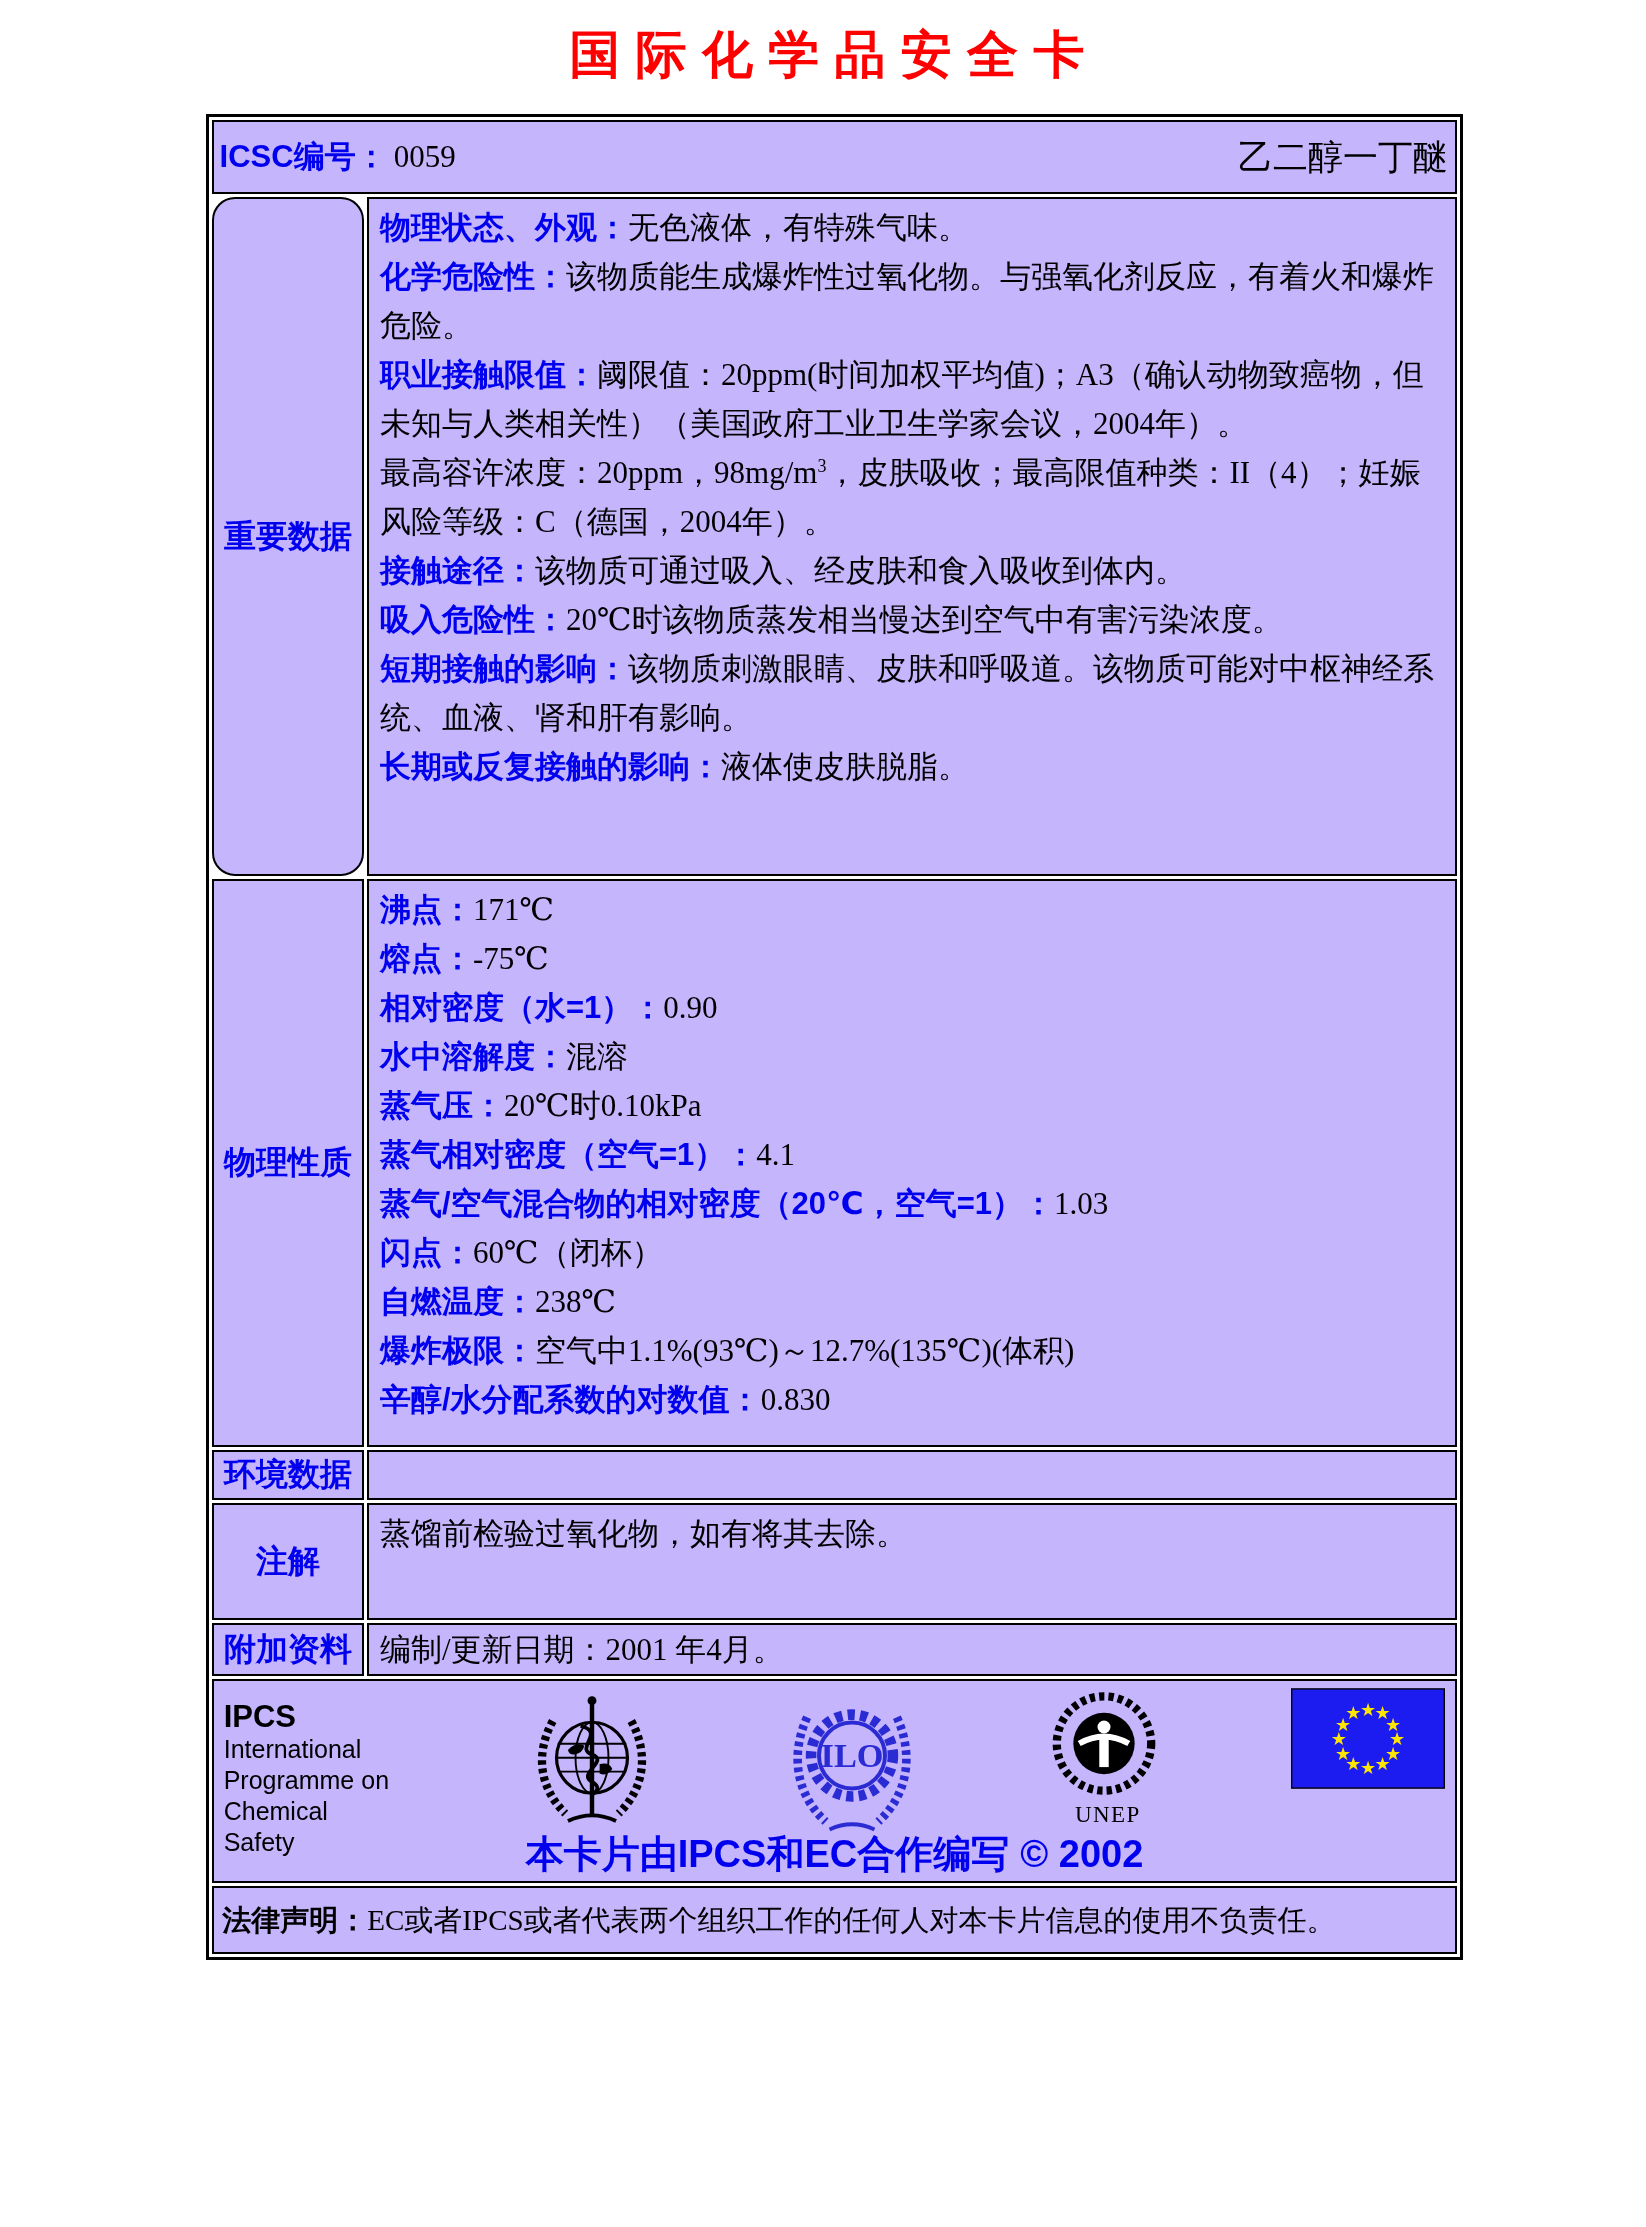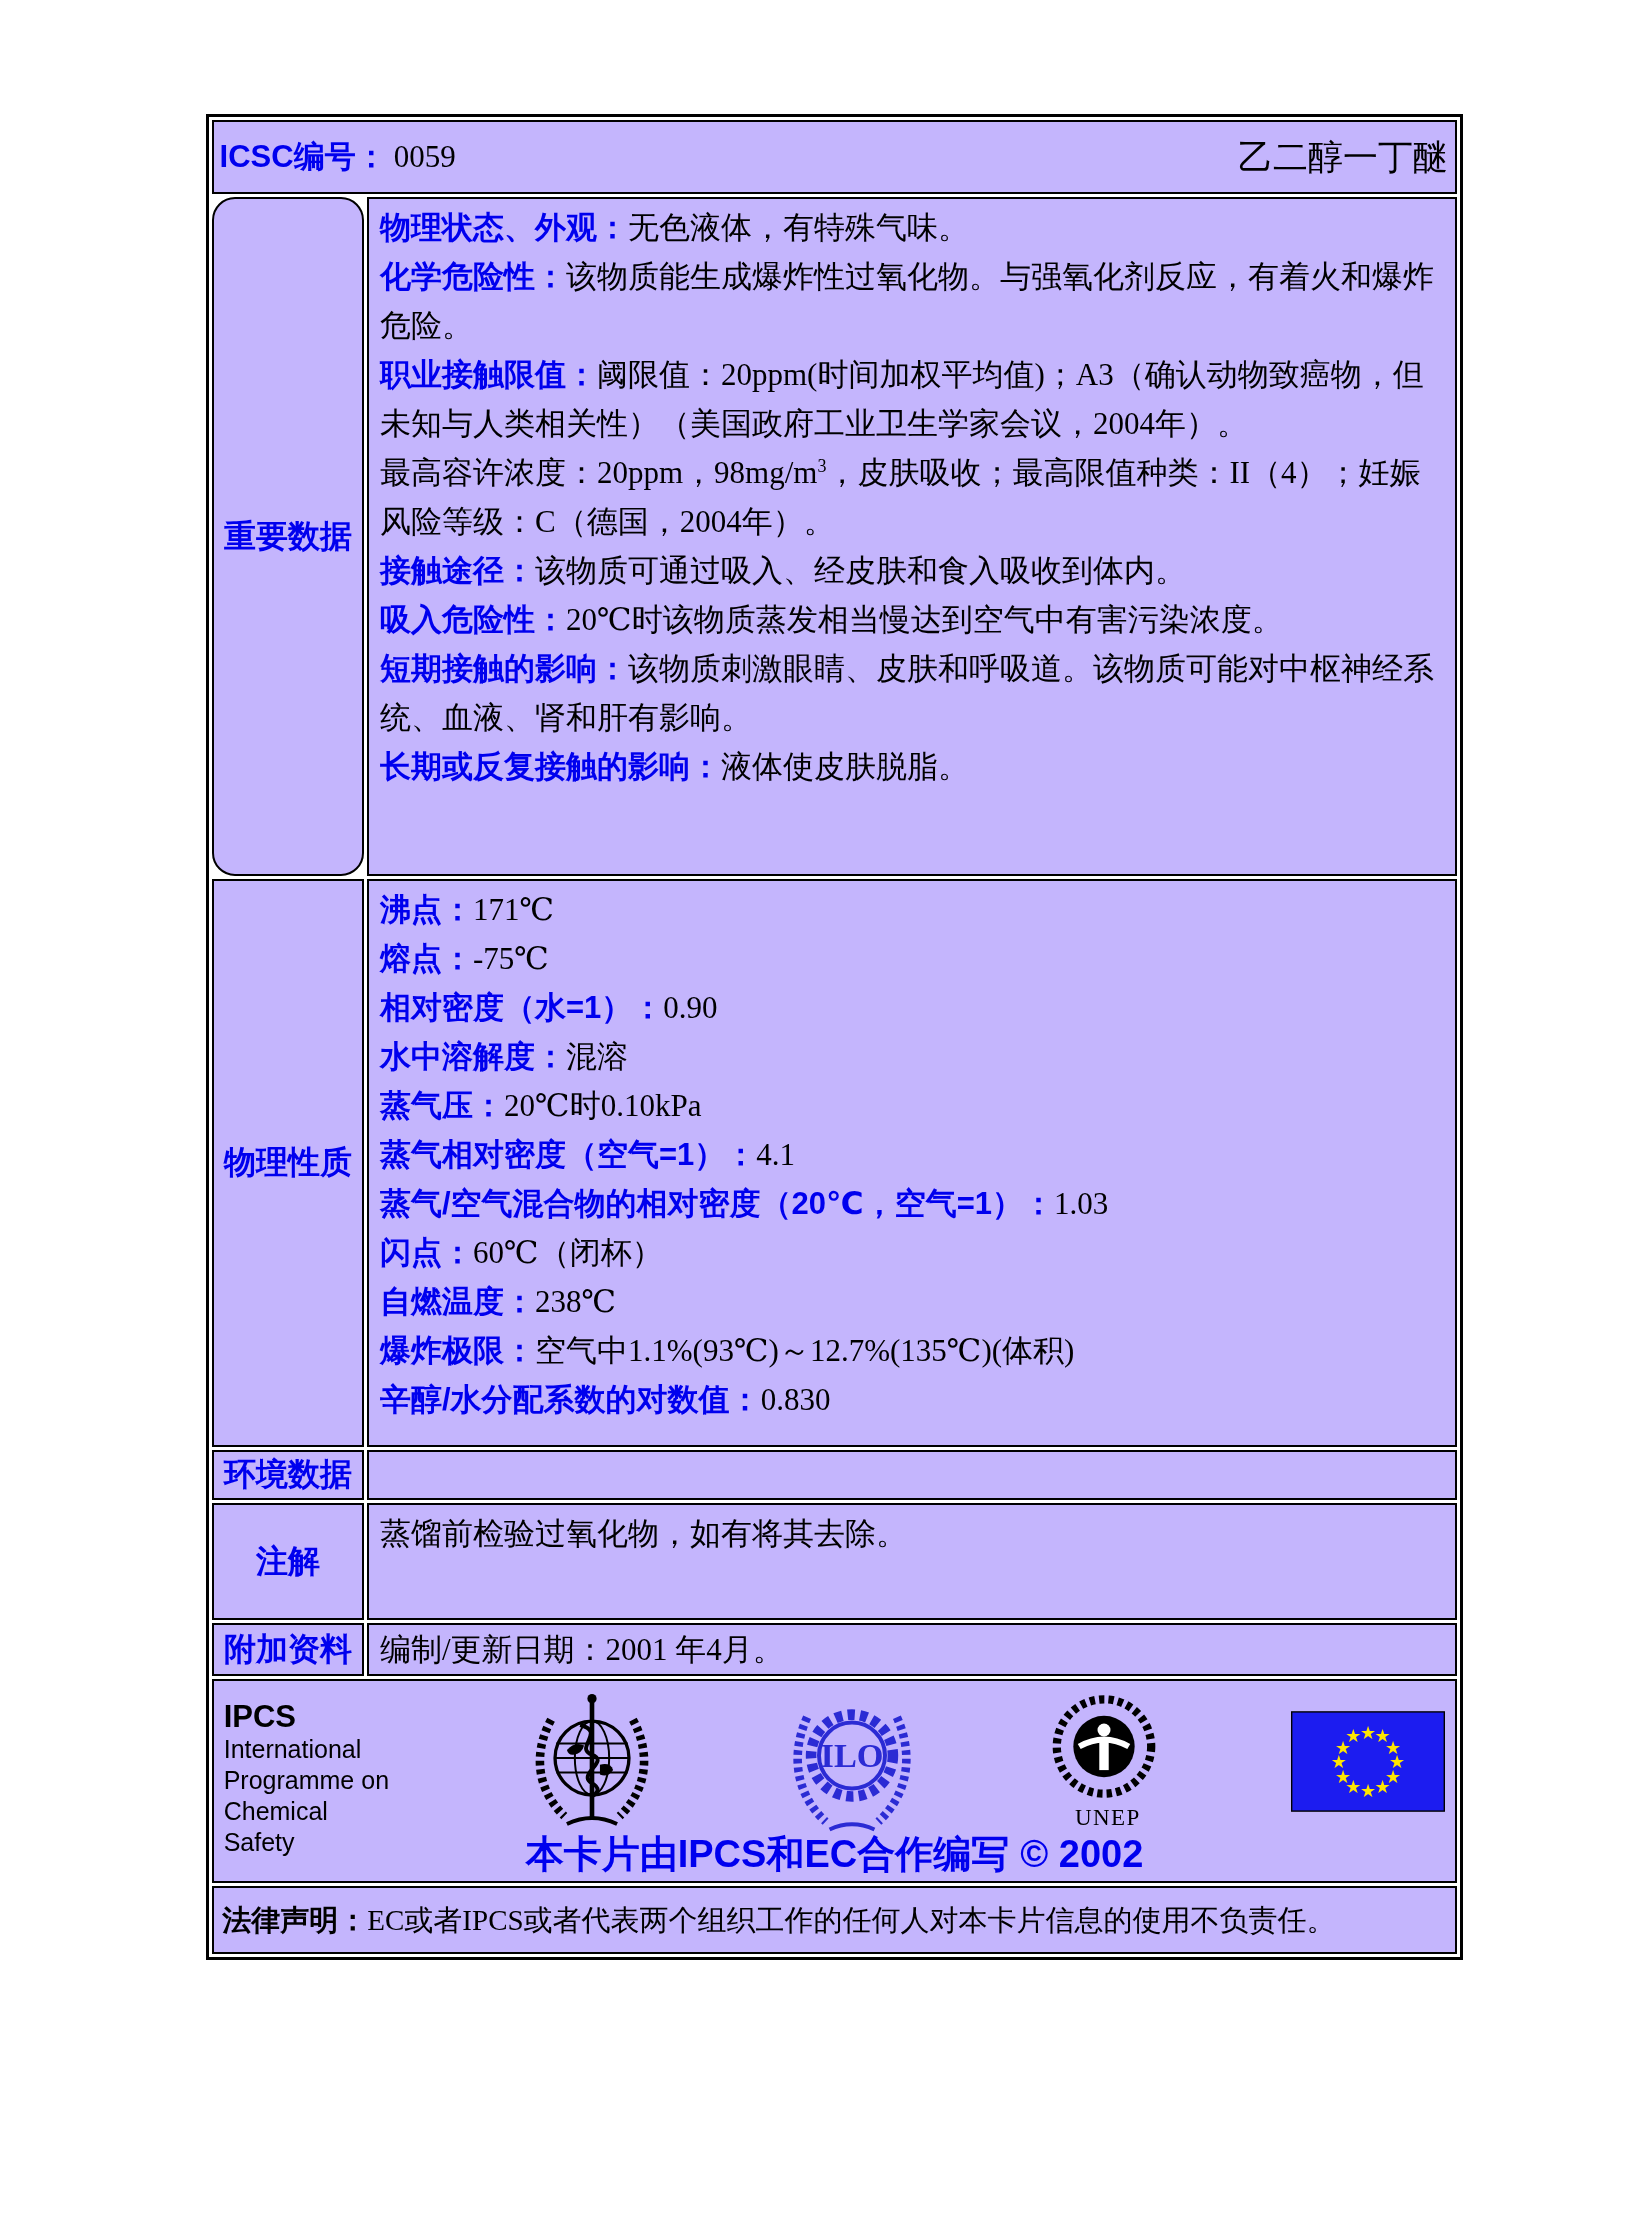--- a/index.html
+++ b/index.html
@@ -79,21 +79,20 @@
   p.line sup { font-size: 18px; vertical-align: super; line-height: 0; }
   td.row-important { height: 673px; border-radius: 23px; }
   td.row-physical  { height: 562px; }
   td.row-env       { height: 40px;  }
   td.row-note      { height: 111px; }
   td.row-add       { height: 42px;  }
   td.add-cell, td.env-cell { vertical-align: middle; padding: 0 11px; }
   td.logos-cell { height: 189px; vertical-align: top; padding: 7px 9.7px 4.2px 9.7px; }
   .logos-row {
     display: flex;
-    align-items: center;
     justify-content: space-between;
     height: 147px;
     gap: 24px;
   }
   .ipcs-block {
     align-self: flex-start;
     padding-top: 11px;
     width: 174px;
     font-family: "Liberation Sans", "DejaVu Sans", sans-serif;
     color: #000;
@@ -127,20 +126,21 @@
     font-weight: bold;
     color: #000;
   }
   svg { display: block; }
 </style>
 </head>
 <body>
 
 <div id="page">
 
+  <div class="page-title">国际化学品安全卡</div>
 
   <table class="card">
     <colgroup>
         <col class="c-label">
         <col>
       </colgroup>
 
     <tbody>
         <tr>
       <td class="header-cell" colspan="2">

